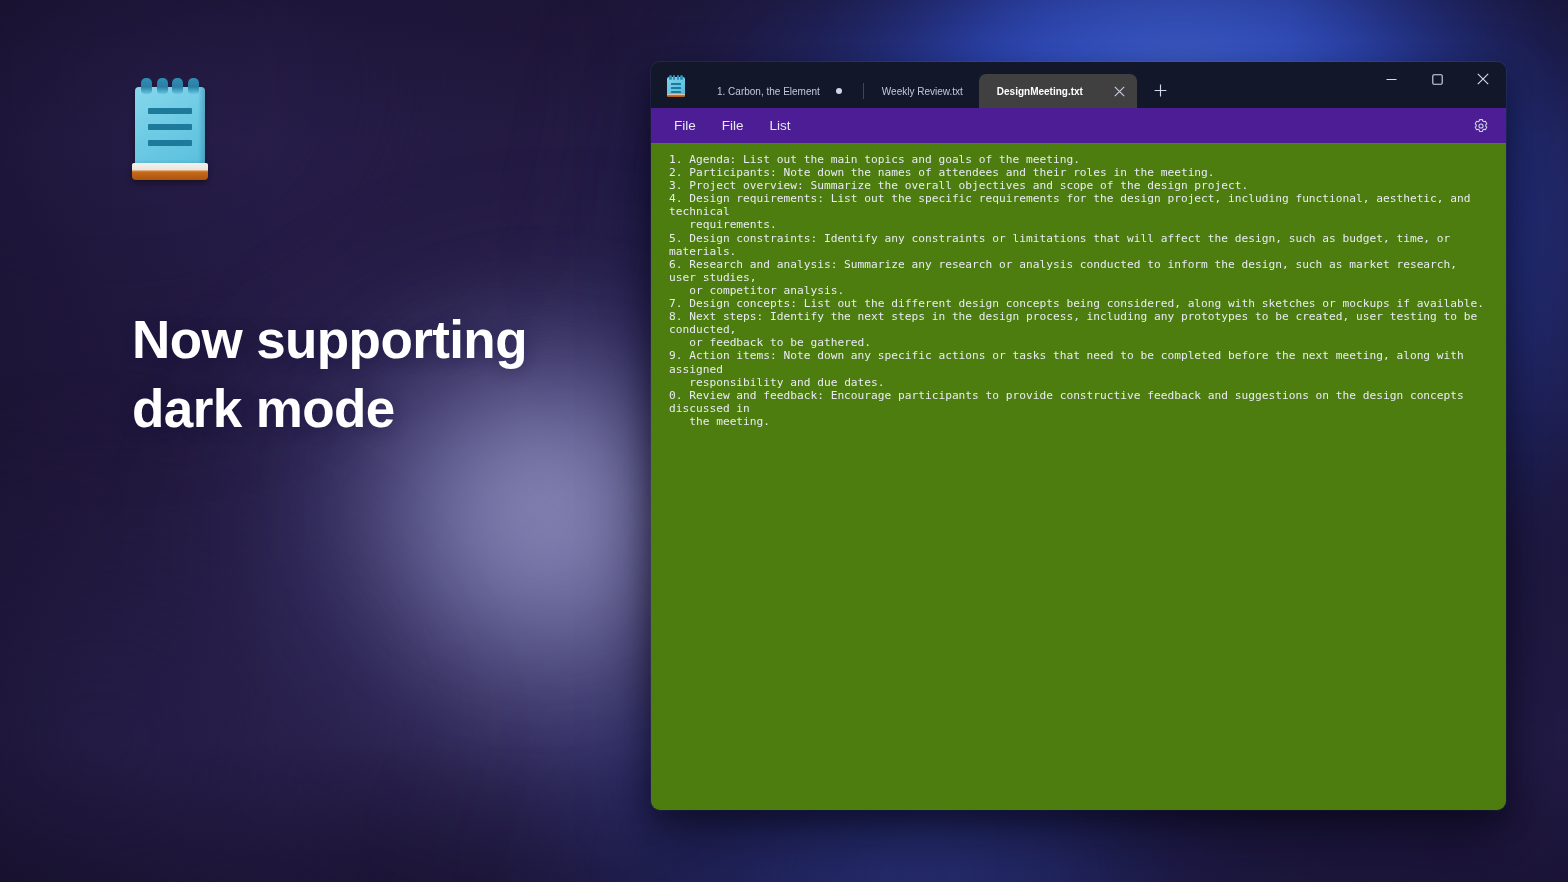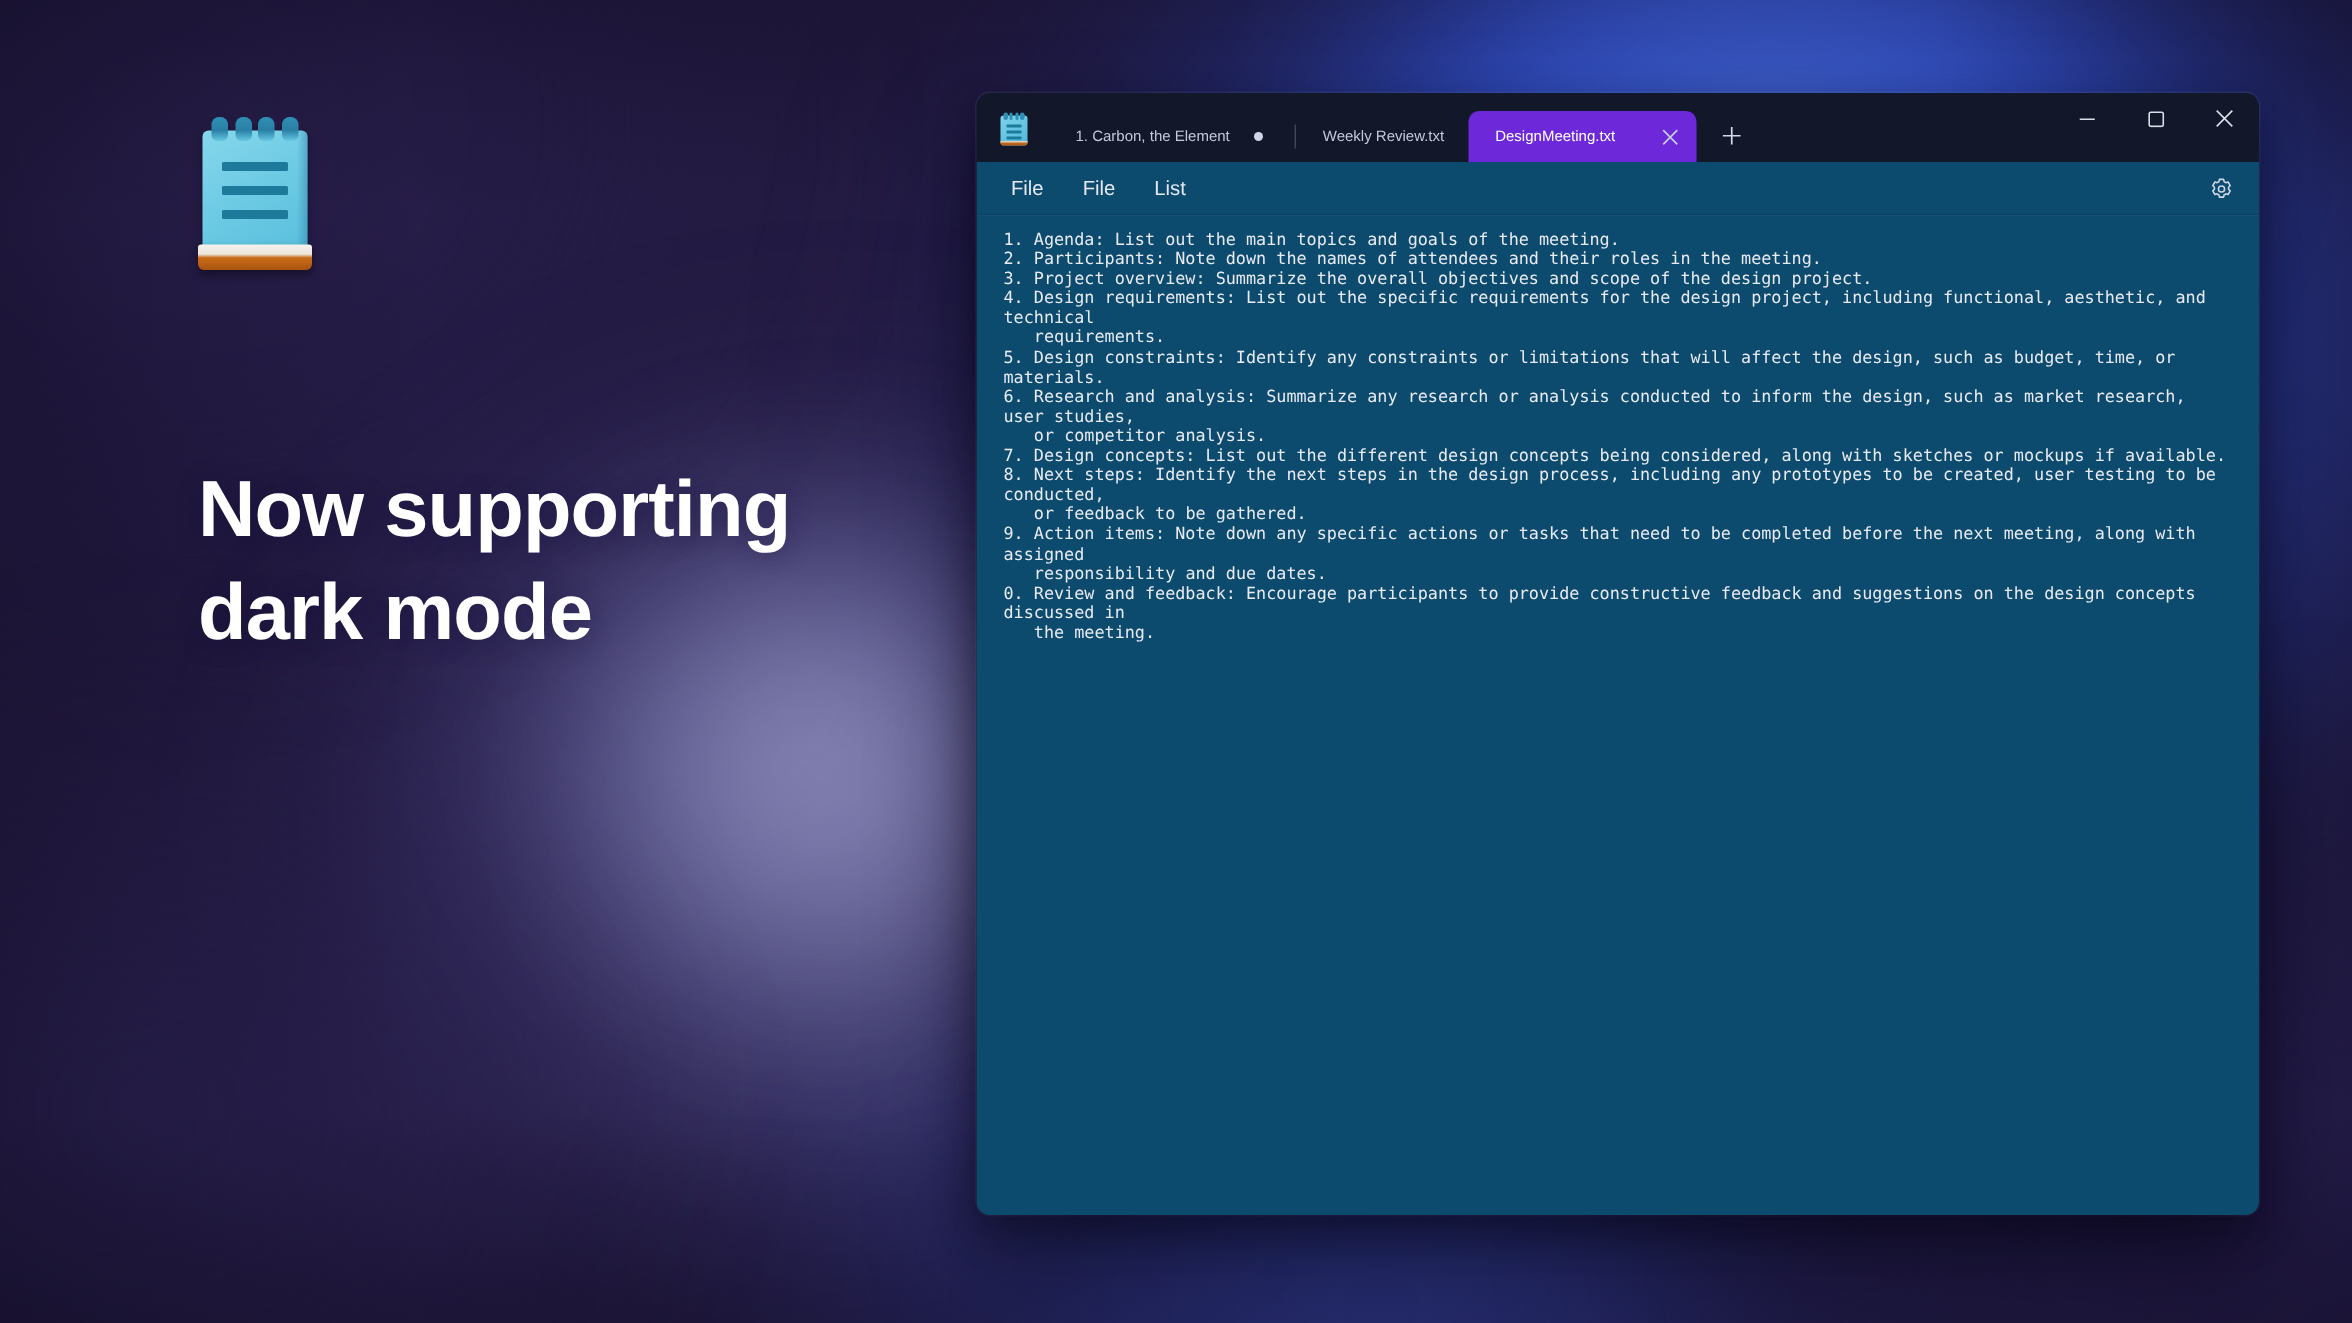--- a/index.html
+++ b/index.html
@@ -235,23 +235,23 @@
   .tab.inactive { color: #c2c9d8; }
   .tab.inactive::after {
     content: "";
     position: absolute;
     right: 0; top: 9px;
     width: 1px; height: 16px;
     background: rgba(190,200,225,0.26);
   }
   .tab.inactive.no-sep::after { display: none; }
   .tab.active {
-    background: #6d28d9;
+    background: #404040;
     color: #ffffff;
-    font-weight: 400;
+    font-weight: 700;
     padding-right: 4px;
     align-items: center;
   }
   .tab-dot {
     width: 6px; height: 6px;
     border-radius: 50%;
     background: #cfd6e4;
     margin: 0 16px 0 6px;
     flex: none;
   }
@@ -283,21 +283,21 @@
   .wc {
     width: 46px; height: 34px;
     display: flex; align-items: center; justify-content: center;
     color: #d8dde8;
   }
   .wc svg { display: block; }
 
   
   #menubar {
     height: 35px;
-    background: #0c4a6e;
+    background: #4c1d95;
     display: flex;
     align-items: center;
     padding: 0 10px 0 10px;
     flex: none;
     position: relative;
   }
   .menu-item {
     font-size: 13.5px;
     color: #e4e8f0;
     padding: 5px 13px;
@@ -309,21 +309,21 @@
     top: 50%;
     transform: translateY(-50%);
     width: 26px; height: 26px;
     display: flex; align-items: center; justify-content: center;
     color: #cfd6e4;
   }
 
   
   #editor {
     flex: 1;
-    background: #0c4a6e;
+    background: #4d7c0f;
     padding: 9px 16px 0 18px;
     overflow: hidden;
     border-top: 1px solid rgba(150,170,220,0.07);
   }
   #editor-text {
     font-family: "DejaVu Sans Mono", "Liberation Mono", monospace;
     font-size: 11.2px;
     line-height: 13.1px;
     color: #e8ebf2;
     white-space: pre-wrap;

